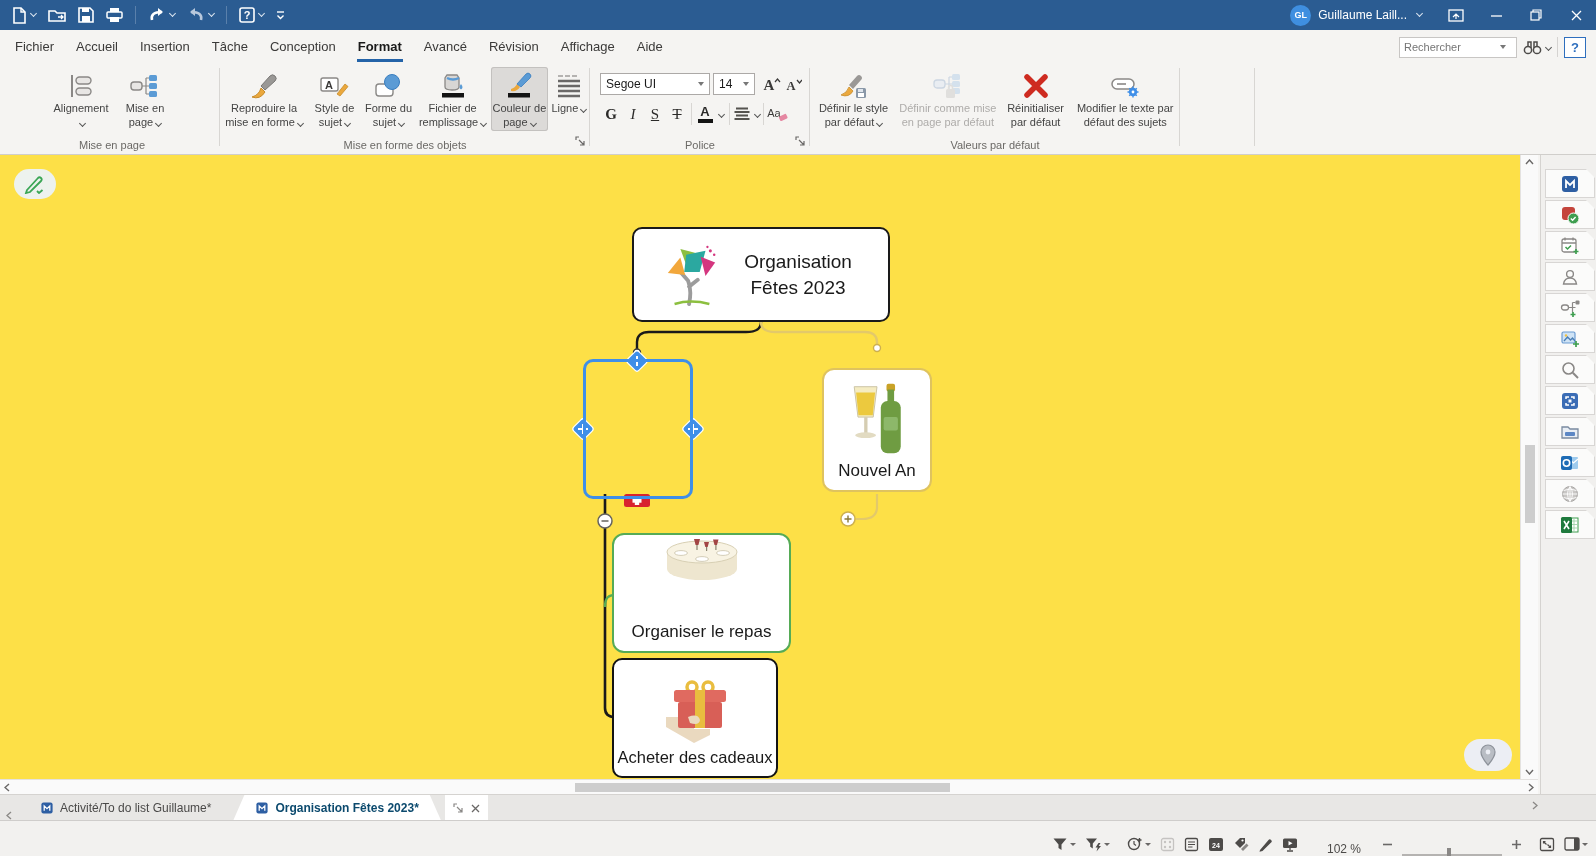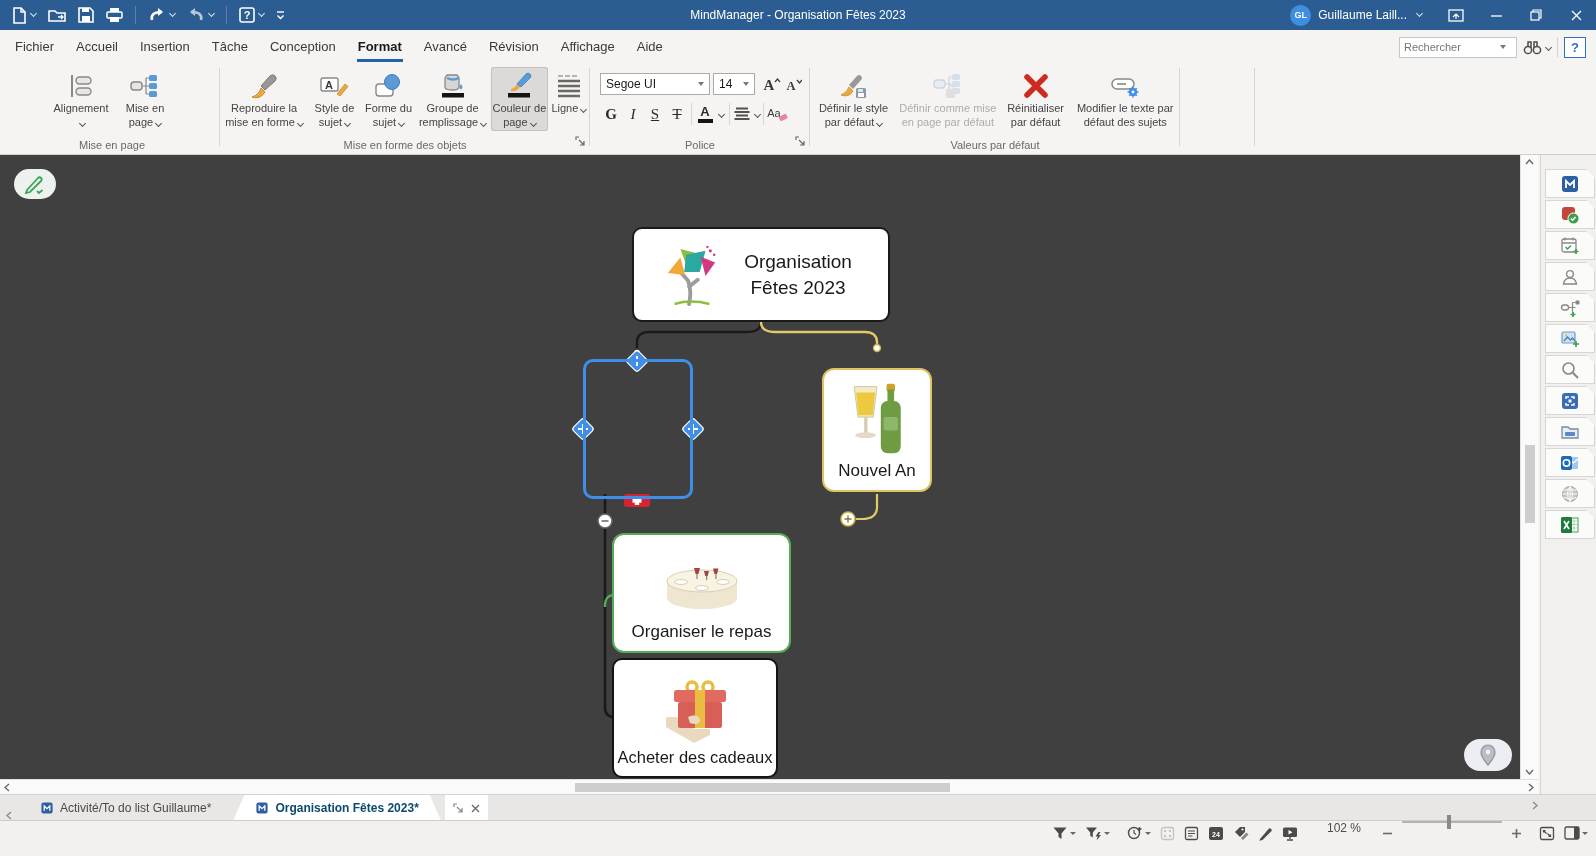--- a/index.html
+++ b/index.html
@@ -45,50 +45,50 @@
   .rbtn.disabled .chev { border-color:#b5b3b1; }
   .glabel { position:absolute; bottom:3px; left:0; right:0; text-align:center; font-size:11px; color:#6b6966; }
   .gsep { position:absolute; top:6px; width:1px; height:78px; background:#d8d6d3; }
   .dlauncher { position:absolute; right:3px; bottom:4px; }
   
   .selbox { background:#fff; border:1px solid #aca9a7; height:22px; display:flex; align-items:center; justify-content:space-between; padding:0 5px; font-size:12px; color:#1a1a1a; }
   .fmtbtn { width:22px; height:24px; display:flex; align-items:center; justify-content:center; font-family:"Liberation Serif",serif; font-size:15px; color:#2b2a29; }
   .vsep-s { width:1px; height:22px; background:#d8d6d3; margin:0 3px; }
 
   
-  .canvas { position:absolute; left:0; top:155px; width:1520px; height:624px; background:#404040; overflow:hidden; }
+  .canvas { position:absolute; left:0; top:155px; width:1520px; height:624px; background:#fde047; overflow:hidden; }
   .vscroll { position:absolute; left:1520px; top:155px; width:18px; height:624px; background:#fafafa; border-left:1px solid #e4e2e0; }
   .vthumb { position:absolute; left:4px; width:10px; background:#cdcdcd; }
   .hscroll { position:absolute; left:0; top:779px; width:1538px; height:15px; background:#fafafa; border-top:1px solid #e4e2e0; }
   .hthumb { position:absolute; top:3px; height:9px; background:#cdcdcd; }
   .sidebar { position:absolute; left:1540px; top:155px; width:56px; height:639px; background:#f1f0ee; border-left:1px solid #d5d3d0; }
   .sidetab { position:absolute; left:4px; width:50px; height:29px; background:#fbfbfa; border:1px solid #d8d6d4; display:flex; align-items:center; justify-content:center; clip-path:polygon(0 0, calc(100% - 9px) 0, 100% 9px, 100% 100%, 0 100%); }
   .scroll-arrow { position:absolute; color:#6a6867; font-size:10px; display:flex; align-items:center; justify-content:center; }
 
   
   .node { position:absolute; background:#fff; display:flex; flex-direction:column; align-items:center; }
   .node .nlabel { font-size:17px; color:#1a1a1a; }
   .central { left:632px; top:72px; width:258px; height:95px; border:2.5px solid #1a1a1a; border-radius:10px; flex-direction:row; align-items:center; justify-content:center; gap:16px; }
   .central .nlabel { font-size:19px; text-align:center; width:124px; line-height:1.35; }
   .sel-outline { position:absolute; left:583px; top:204px; width:110px; height:140px; border:3px solid #3f8fe8; border-radius:10px; }
   .noel { left:590px; top:211px; width:96px; height:126px; border:2px solid #141414; border-radius:8px; justify-content:flex-end; padding-bottom:7px; gap:5px; }
   .nouvelan { left:822px; top:213px; width:110px; height:124px; border:2px solid #dfc35e; border-radius:12px; justify-content:flex-end; padding-bottom:9px; gap:4px; }
-  .repas { left:612px; top:378px; width:179px; height:120px; border:2px solid #56ab56; border-radius:12px; justify-content:flex-end; padding-bottom:9px; gap:4px; }
+  .repas { left:612px; top:378px; width:179px; height:120px; border:2px solid #56ab56; border-radius:12px; justify-content:space-between; padding-bottom:9px; gap:4px; }
   .cadeaux { left:612px; top:503px; width:166px; height:120px; border:2px solid #141414; border-radius:10px; justify-content:flex-end; padding-bottom:9px; gap:3px; }
   .pill { position:absolute; border-radius:16px; display:flex; align-items:center; justify-content:center; }
 
   
   .tabbar { position:absolute; left:0; top:794px; width:1596px; height:26px; background:#e8e7e5; border-top:1px solid #d5d3d0; display:flex; align-items:flex-end; }
   .dtab { height:25px; display:flex; align-items:center; gap:6px; padding:0 22px; font-size:12px; color:#4a4948; clip-path:polygon(0 100%, 11px 0, calc(100% - 11px) 0, 100% 100%); }
   .dtab.active { background:#fff; color:#0c4a6e; font-weight:bold; }
   .tab-ctl { display:flex; align-items:center; gap:8px; margin-left:4px; height:25px; background:#fff; padding:0 8px; }
 
   
   .statusbar { position:absolute; left:0; top:820px; width:1596px; height:36px; background:#f2f1ef; border-top:1px solid #cfcdcb; }
-  .sb-right { position:absolute; right:8px; top:0; height:35px; display:flex; align-items:flex-start; gap:9px; }
+  .sb-right { position:absolute; right:8px; top:0; height:35px; display:flex; align-items:flex-end; gap:9px; }
   .sbtn { display:flex; align-items:center; justify-content:center; height:24px; }
   .zoomtxt { font-size:12px; color:#4d4b49; margin:0 2px; }
   .slider-track { width:100px; height:2px; background:#b5b3b1; position:relative; }
   .slider-thumb { position:absolute; left:45px; top:-6px; width:4px; height:14px; background:#8a8886; }
   .caret-mini { width:0; height:0; border-left:3px solid transparent; border-right:3px solid transparent; border-top:3.5px solid #6a6867; margin-left:2px; }
 </style>
 </head>
 <body>
 
 <div class="app">
@@ -145,21 +145,20 @@
           </svg>
         <span class="chev-w"></span>
       </span>
       <span class="qbtn">
         <svg width="9" height="10" viewBox="0 0 9 10">
             <path d="M1 2 h7" stroke="#fff" stroke-width="1.4"></path>
             <path d="M1.5 5.5 l3 3 3 -3" fill="none" stroke="#fff" stroke-width="1.4"></path>
           </svg>
       </span>
     </div>
-    <div class="tb-title">MindManager - Organisation Fêtes 2023</div>
     <div class="tb-right">
       <span class="avatar">GL</span>
       <span class="username">Guillaume Laill...</span>
       <span class="chev-w" style="margin-right:14px"></span>
       <span class="wbtn">
         <svg width="16" height="13" viewBox="0 0 16 13">
             <rect x="1" y="1" width="14" height="11" fill="none" stroke="#fff" stroke-width="1.3"></rect>
             <path d="M5 8 l3 -3 3 3 M8 5 v5" stroke="#fff" stroke-width="1.2" fill="none"></path>
           </svg>
       </span>
@@ -274,21 +273,21 @@
         </div>
         <div class="rbtn" style="width:80px">
           <div class="ric">
             <svg width="28" height="30" viewBox="0 0 28 30">
                 <path d="M8 4 h10 l2 3 v9 q0 3 -7 3 t-7 -3 v-9 z" fill="#d8d6d4" stroke="#8a8886" stroke-width="1.3"></path>
                 <path d="M8 7 q6 3 12 0" fill="none" stroke="#5b9bd5" stroke-width="2.5"></path>
                 <path d="M22 13 q3 3.5 0 5.5 q-3 -2 0 -5.5z" fill="#5b9bd5"></path>
                 <rect x="3" y="22" width="22" height="4.5" fill="#141414"></rect>
               </svg>
           </div>
-          <div class="rlb"><span>Groupe de remplissage</span><span class="chev"></span></div>
+          <div class="rlb"><span>Fichier de remplissage</span><span class="chev"></span></div>
         </div>
         <div class="rbtn pressed" style="width:62px">
           <div class="ric">
             <svg width="28" height="30" viewBox="0 0 28 30">
                 <path d="M6 18 q4 -1 6 -5 l3 3 q-3 5 -9 4z" fill="#eba83d"></path>
                 <path d="M12 13 L21 3 q2 -2 4 0 t0 4 L16 16z" fill="#5b9bd5" stroke="#3a7ebf" stroke-width="0.8"></path>
                 <rect x="3" y="22" width="22" height="4.5" fill="#141414"></rect>
               </svg>
           </div>
           <div class="rlb"><span>Couleur de page</span><span class="chev"></span></div>

